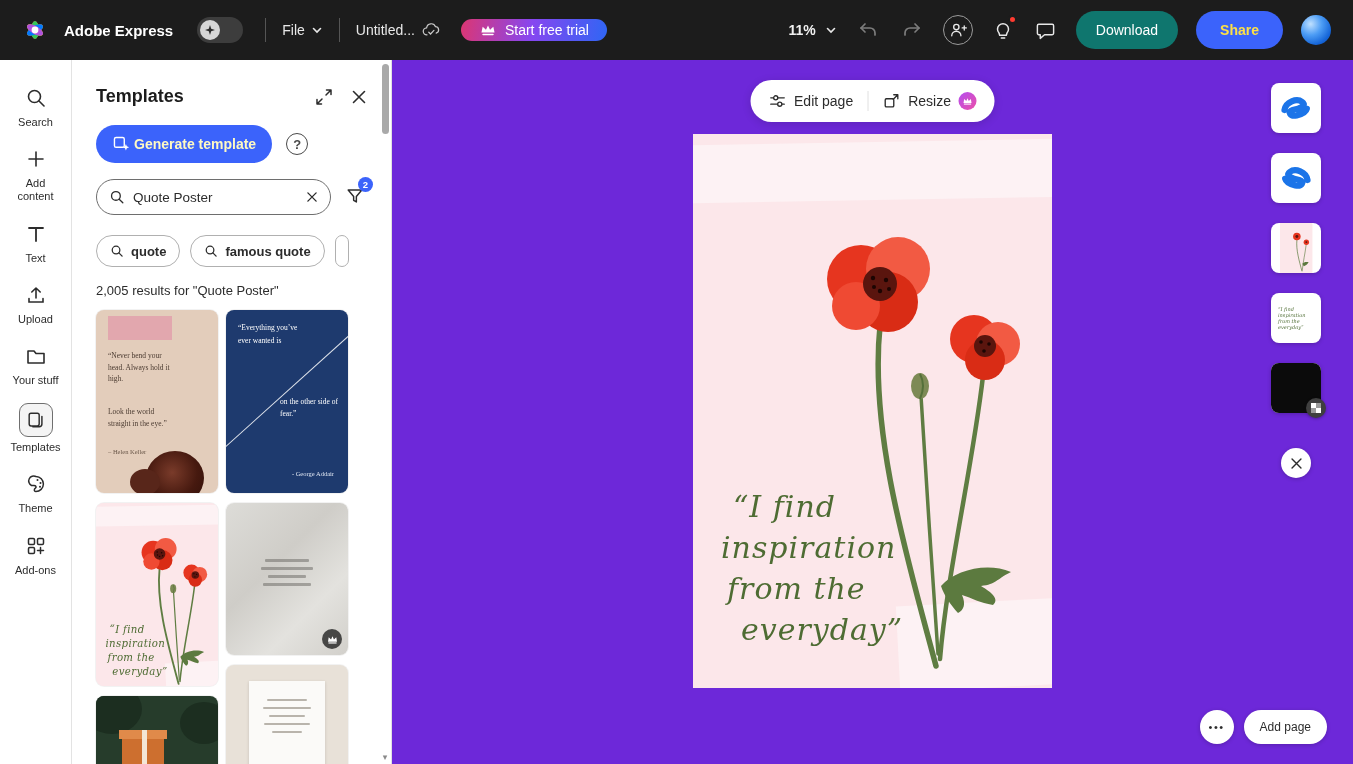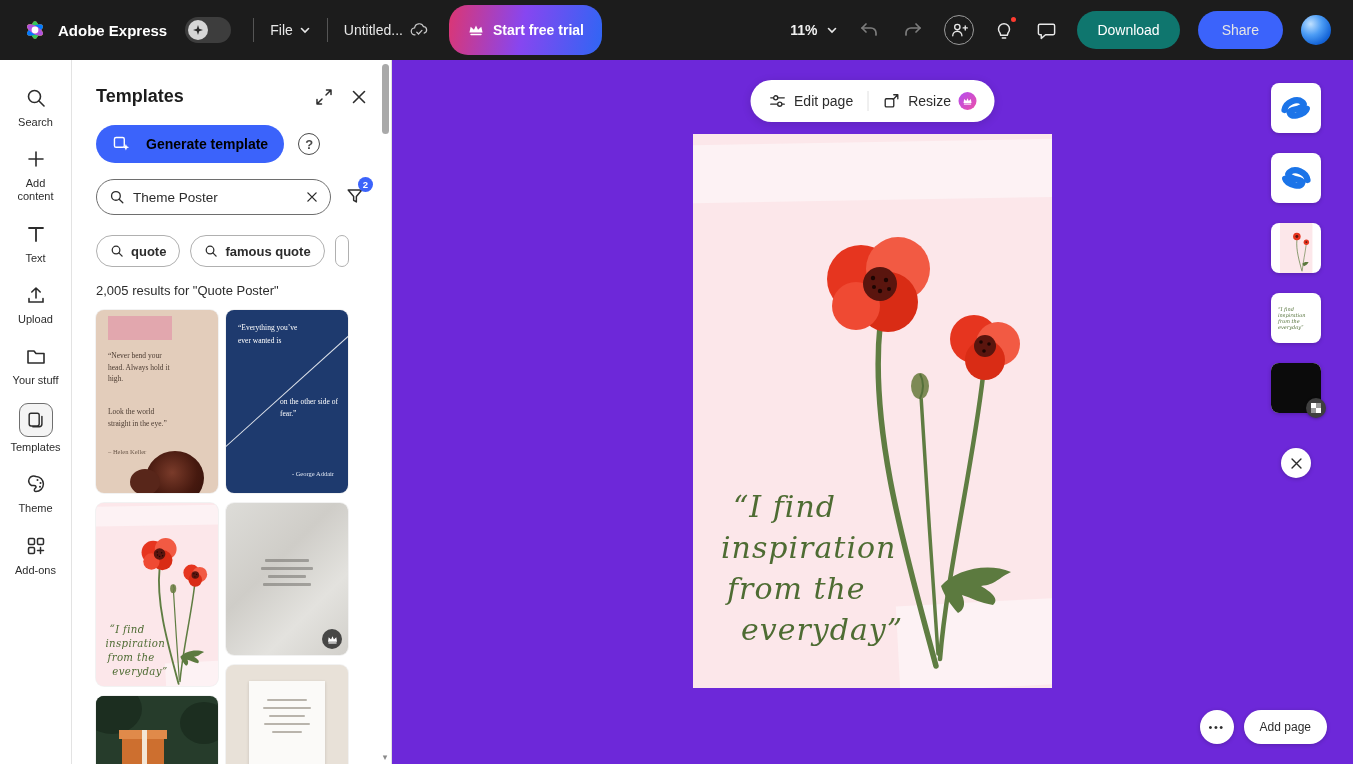--- a/index.html
+++ b/index.html
@@ -1,55 +1,55 @@
 <!DOCTYPE html>
 <html><head>
 <meta charset="utf-8">
 <style>
   *{box-sizing:border-box;margin:0;padding:0}
   html,body{width:1353px;height:764px;overflow:hidden;font-family:"Liberation Sans",sans-serif;background:#ececec;-webkit-font-smoothing:antialiased}
   .app{width:1353px;height:764px;display:flex;flex-direction:column}
 
   
   .topbar{height:60px;flex:0 0 60px;background:#1c1c1c;display:flex;align-items:center;padding:0 22px;color:#ececec}
-  .brand{display:flex;align-items:center;gap:10px}
+  .brand{display:flex;align-items:center;gap:16px}
   .app-name{font-size:15px;font-weight:700;color:#fff;white-space:nowrap}
   .mode-toggle{width:46px;height:26px;border-radius:13px;background:#3d3d3d;display:flex;align-items:center;padding:3px;margin-left:8px;cursor:pointer}
   .mode-knob{width:20px;height:20px;border-radius:50%;background:#d6d6d6;display:flex;align-items:center;justify-content:center}
   .tb-div{width:1px;height:24px;background:rgba(255,255,255,.25);margin:0 16px}
   .tb-item{display:flex;align-items:center;gap:6px;font-size:14px;color:#e8e8e8;cursor:pointer;white-space:nowrap}
-  .trial-btn{margin-left:20px;height:50px;border-radius:19px;border:none;display:flex;align-items:center;gap:8px;padding:0 18px;
-    background:linear-gradient(100deg,#dc3672 0%,#8746f0 48%,#2f66f4 100%);color:#fff;font-size:14px;font-weight:700;cursor:pointer}
+  .trial-btn{margin-left:20px;height:22px;border-radius:19px;border:none;display:flex;align-items:center;gap:8px;padding:0 18px;
+    background:linear-gradient(100deg,#dc3672 0%,#8746f0 48%,#2f66f4 100%);color:#fff;font-size:14px;font-weight:400;cursor:pointer}
   .topbar-right{margin-left:auto;display:flex;align-items:center;gap:18px}
   .zoom-group{display:flex;align-items:center;gap:9px;font-size:14px;color:#f0f0f0;cursor:pointer}
   .icon-btn{background:none;border:none;cursor:pointer;display:flex;align-items:center;justify-content:center;position:relative;padding:2px}
   .circle-btn{width:30px;height:30px;border-radius:50%;border:1.5px solid #9a9a9a;display:flex;align-items:center;justify-content:center;background:none;cursor:pointer}
   .notif-dot{position:absolute;top:-2px;right:-2px;width:9px;height:9px;border-radius:50%;background:#ff3b30;border:2px solid #1c1c1c}
   .dl-btn{height:38px;border-radius:19px;border:none;background:#0f766e;color:#fff;font-size:14px;padding:0 20px;cursor:pointer}
-  .share-btn{height:38px;border-radius:19px;border:none;background:#3b63fb;color:#e5e5e5;font-size:14px;font-weight:400;padding:0 24px;cursor:pointer}
+  .share-btn{height:38px;border-radius:19px;border:none;background:#3b63fb;color:#fde047;font-size:14px;font-weight:700;padding:0 24px;cursor:pointer}
   .avatar{width:30px;height:30px;border-radius:50%;cursor:pointer;
     background:radial-gradient(circle at 32% 30%,#bfe0ff 0%,#4d9df5 38%,#1565d8 72%,#0a47a8 100%)}
 
   
   .body{flex:1;display:flex;min-height:0}
 
   
   .rail{width:72px;flex:0 0 72px;background:#fff;border-right:1px solid #e3e3e3;display:flex;flex-direction:column;align-items:center;padding-top:16px}
   .rail-item{width:70px;display:flex;flex-direction:column;align-items:center;gap:4px;padding:8px 0;cursor:pointer;color:#2c2c2c}
   .rail-item .icon-box{width:34px;height:28px;display:flex;align-items:center;justify-content:center;border-radius:9px}
   .rail-item.active .icon-box{width:34px;height:34px;background:#f4f4f4;border:1.5px solid #6f6f6f}
   .rail-label{font-size:11px;color:#2c2c2c;text-align:center;line-height:1.2;max-width:56px}
 
   
   .panel{width:320px;flex:0 0 320px;background:#fff;border-right:1px solid #e1e1e1;position:relative;padding:26px 24px 0 24px;overflow:hidden}
   .panel-header{display:flex;align-items:center}
   .panel-title{font-size:18px;font-weight:700;color:#1c1c1c}
   .panel-header-icons{margin-left:auto;display:flex;align-items:center;gap:18px}
   .gen-row{display:flex;align-items:center;gap:14px;margin-top:18px}
-  .gen-btn{height:38px;border-radius:19px;border:none;background:#3b63fb;color:#000000;font-size:14px;font-weight:700;display:flex;align-items:center;gap:16px;padding:0 16px;cursor:pointer}
+  .gen-btn{height:38px;border-radius:19px;border:none;background:#3b63fb;color:#fef9c3;font-size:14px;font-weight:700;display:flex;align-items:center;gap:4px;padding:0 16px;cursor:pointer}
   .help-btn{width:22px;height:22px;border-radius:50%;border:1.5px solid #4a4a4a;background:none;color:#4a4a4a;font-size:13px;font-weight:700;display:flex;align-items:center;justify-content:center;cursor:pointer}
   .search-row{display:flex;align-items:center;gap:12px;margin-top:16px}
   .search-box{flex:1;height:36px;border:1.5px solid #6e6e6e;border-radius:18px;display:flex;align-items:center;gap:8px;padding:0 12px;cursor:text}
   .search-value{flex:1;font-size:13.5px;color:#2c2c2c;white-space:nowrap;overflow:hidden}
   .filter-btn{position:relative;background:none;border:none;cursor:pointer;padding:2px}
   .filter-badge{position:absolute;top:-7px;right:-6px;min-width:15px;height:15px;border-radius:8px;background:#3b63fb;color:#fff;font-size:9.5px;font-weight:700;display:flex;align-items:center;justify-content:center;padding:0 3px}
   .chips-row{display:flex;align-items:center;gap:10px;margin-top:20px;overflow:hidden}
   .chip{height:32px;border:1px solid #b0b0b0;border-radius:16px;background:#fff;display:flex;align-items:center;gap:7px;padding:0 13px;font-size:13px;font-weight:700;color:#2c2c2c;cursor:pointer;white-space:nowrap;flex:0 0 auto}
   .chip.partial{width:14px;padding:0;flex:0 0 14px}
   .results-text{margin-top:16px;font-size:13px;color:#2c2c2c}
@@ -329,21 +329,21 @@
         </button>
         <button class="help-btn">?</button>
       </div>
 
       <div class="search-row">
         <div class="search-box">
           <svg width="16" height="16" viewBox="0 0 22 22">
               <circle cx="9.5" cy="9.5" r="6" fill="none" stroke="#2c2c2c" stroke-width="1.8"></circle>
               <line x1="14" y1="14" x2="19" y2="19" stroke="#2c2c2c" stroke-width="1.8" stroke-linecap="round"></line>
             </svg>
-          <span class="search-value">Theme Poster</span>
+          <span class="search-value">Quote Poster</span>
           <svg width="12" height="12" viewBox="0 0 16 16" style="cursor:pointer">
             <path d="M2.5 2.5 L13.5 13.5 M13.5 2.5 L2.5 13.5" stroke="#2c2c2c" stroke-width="1.8" stroke-linecap="round"></path>
           </svg>
         </div>
         <button class="filter-btn">
           <svg width="20" height="20" viewBox="0 0 22 22">
             <path d="M3.5 4.5 h15 l-6 7 v6 l-3-1.8 v-4.2 Z" stroke="#2c2c2c" stroke-width="1.6" fill="none" stroke-linejoin="round"></path>
           </svg>
           <span class="filter-badge">2</span>
         </button>

